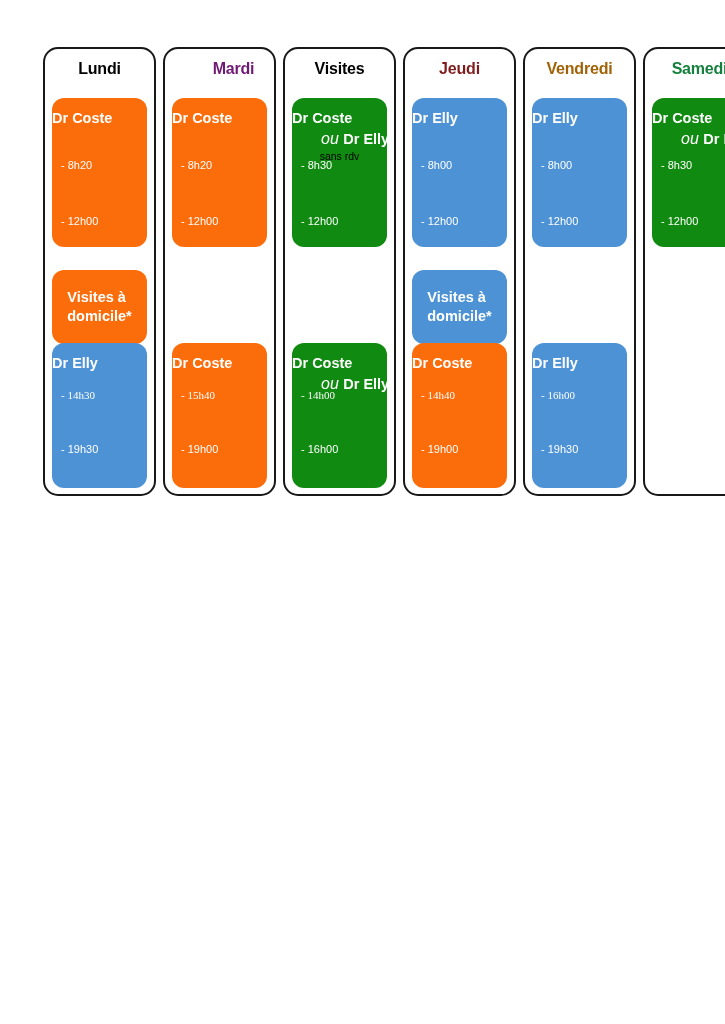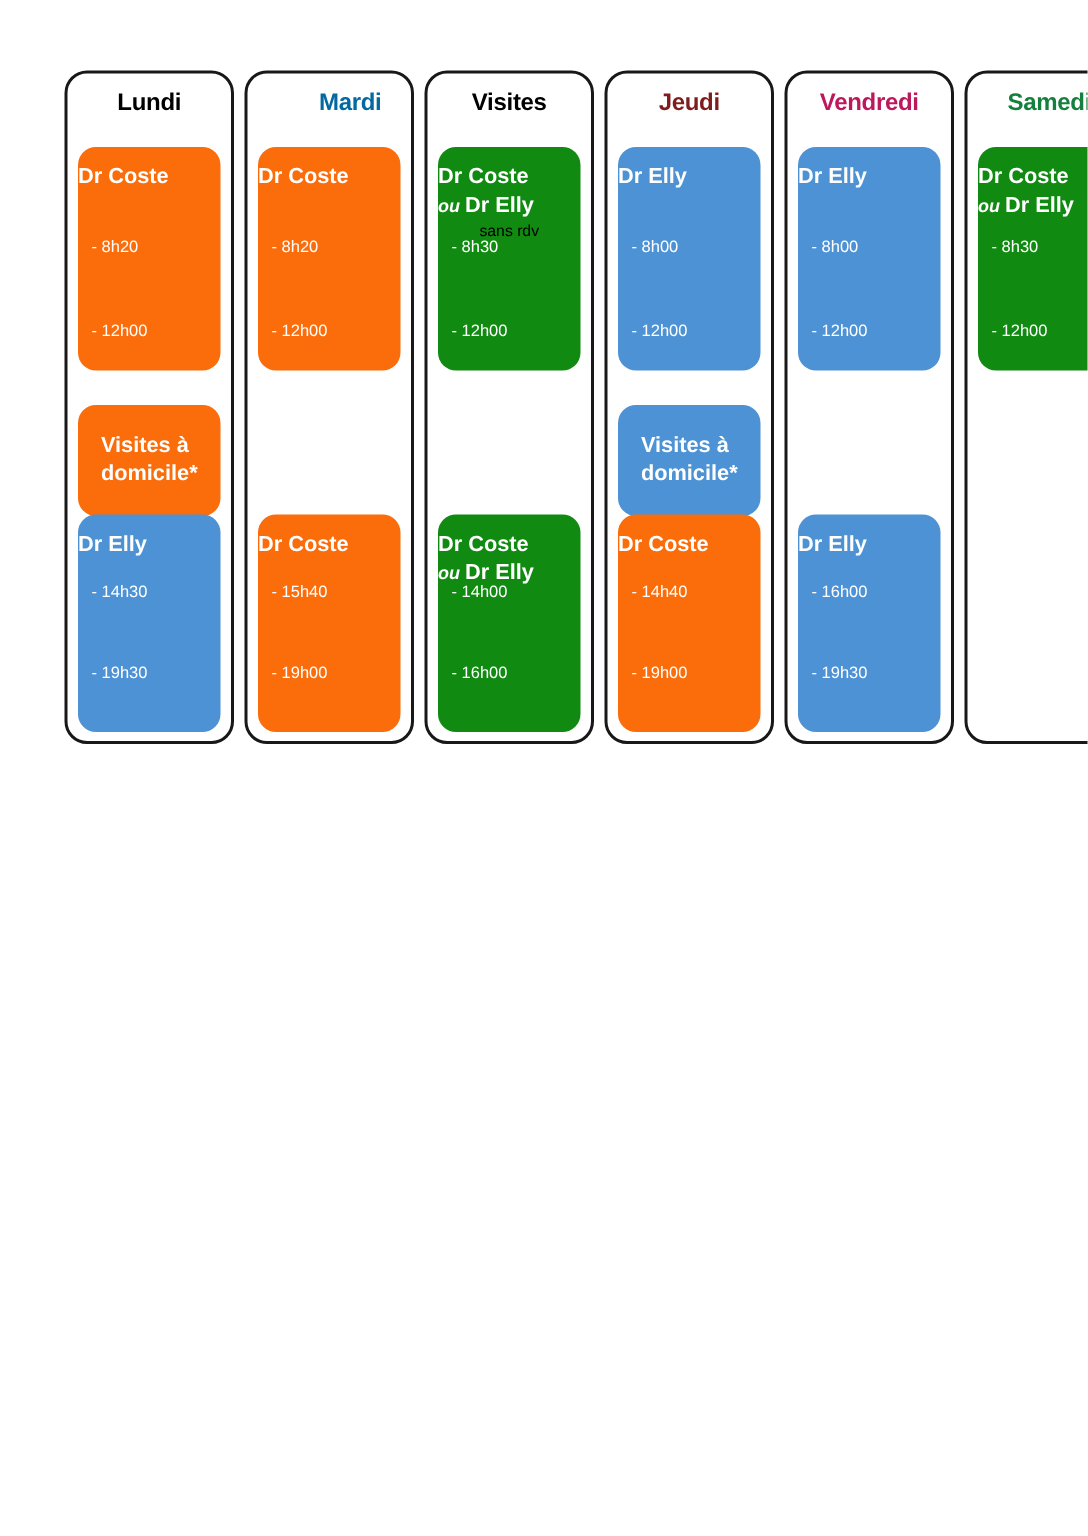--- a/index.html
+++ b/index.html
@@ -50,40 +50,41 @@
   .block-title {
     padding-top: 11px;
     font-weight: bold;
     font-size: 14.5px;
     line-height: 1.32;
   }
   .slot-visites .block-title { padding-top: 0; }
   .title-line { display: block; white-space: nowrap; }
   .prefix {
     font-style: italic;
-    font-size: 12px;
-    font-weight: bold;
+    font-size: 16px;
+    font-weight: normal;
+    margin-left: 29px;
   }
   .block-note {
     text-align: center;
     color: #000000;
     font-size: 10.5px;
     line-height: 1.25;
     margin-top: 1px;
   }
   .time {
     position: absolute;
     left: 9px;
     font-size: 11px;
     color: #ffffff;
     white-space: nowrap;
   }
   .slot-morning .time-1   { top: 61px; }
   .slot-morning .time-2   { top: 117px; }
-  .slot-afternoon .time-1 { top: 46px; }
+  .slot-afternoon .time-1 { top: 46px; font-family: Liberation Serif, serif; }
   .slot-afternoon .time-2 { top: 100px; }
 </style>
 </head>
 <body>
 
 <div class="board" id="board">
   <section class="column" style="border-color: rgb(24, 24, 24);">
     <h2 class="day-header" style="color: rgb(0, 0, 0);">Lundi</h2>
     <div class="blocks">
   <div class="block slot-morning" style="background: rgb(251, 108, 10); color: rgb(255, 255, 255);">
@@ -108,21 +109,21 @@
             <span class="title-line">Dr Elly</span>
           </div>
 
     <div class="time time-1">- 14h30</div>
     <div class="time time-2">- 19h30</div>
   </div>
 </div>
   </section>
 
   <section class="column" style="border-color: rgb(24, 24, 24);">
-    <h2 class="day-header" style="color: #0369a1; margin-left: 28px;">Mardi</h2>
+    <h2 class="day-header" style="color: #701a75; margin-left: 28px;">Mardi</h2>
     <div class="blocks">
   <div class="block slot-morning" style="background: rgb(251, 108, 10); color: rgb(255, 255, 255);">
     <div class="block-title">
             <span class="title-line">Dr Coste</span>
           </div>
 
     <div class="time time-1">- 8h20</div>
     <div class="time time-2">- 12h00</div>
   </div>
 
@@ -187,21 +188,21 @@
             <span class="title-line">Dr Coste</span>
           </div>
 
     <div class="time time-1">- 14h40</div>
     <div class="time time-2">- 19h00</div>
   </div>
 </div>
   </section>
 
   <section class="column" style="border-color: rgb(24, 24, 24);">
-    <h2 class="day-header" style="color: #be185d;">Vendredi</h2>
+    <h2 class="day-header" style="color: #a16207;">Vendredi</h2>
     <div class="blocks">
   <div class="block slot-morning" style="background: rgb(77, 146, 212); color: rgb(255, 255, 255);">
     <div class="block-title">
             <span class="title-line">Dr Elly</span>
           </div>
 
     <div class="time time-1">- 8h00</div>
     <div class="time time-2">- 12h00</div>
   </div>
 

